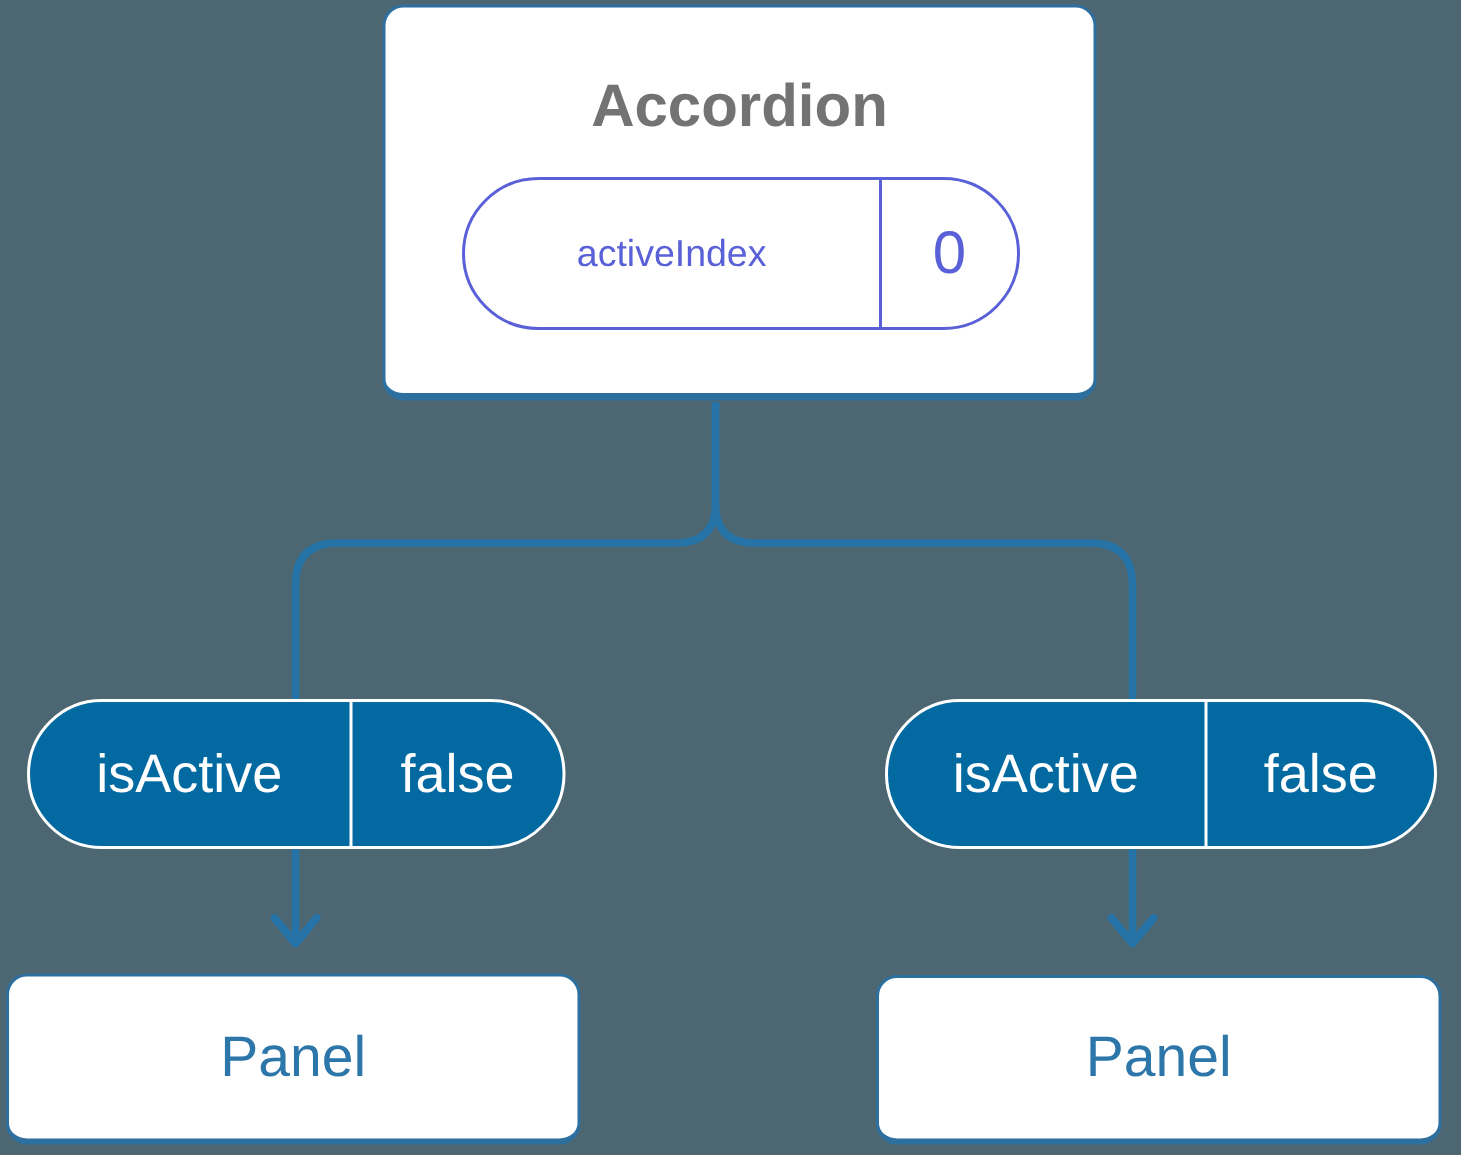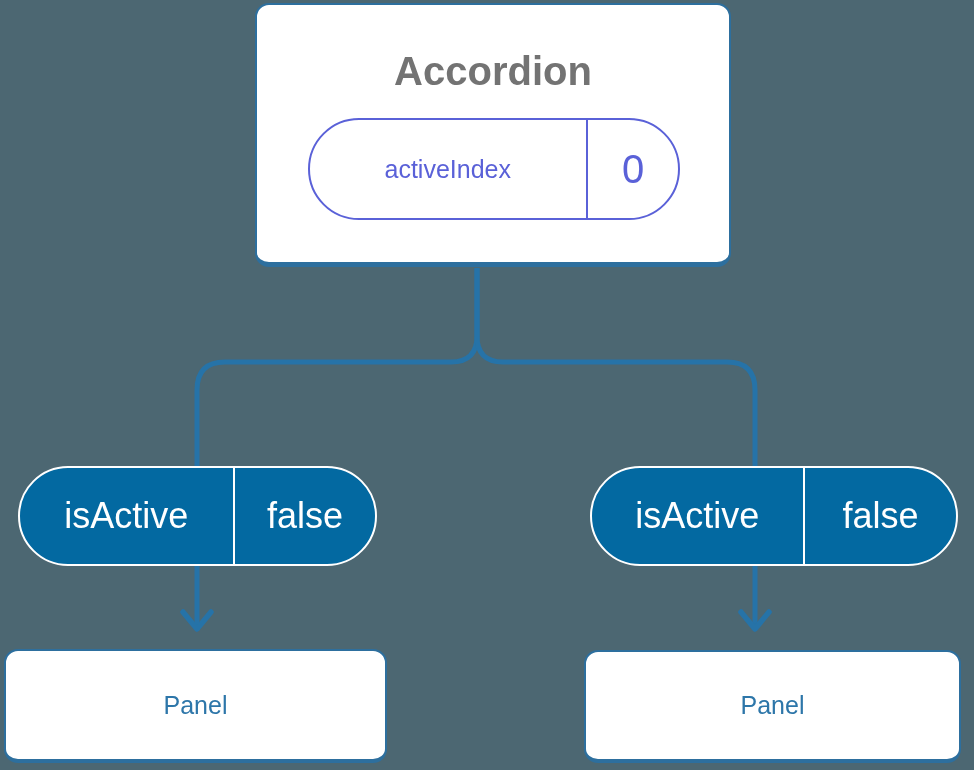--- a/index.html
+++ b/index.html
@@ -59,21 +59,21 @@
     font-size:36px;
   }
   .state-pill .cell.name{flex:1;}
   .state-pill.left .cell.value{width:140px;}
   .state-pill.right .cell.value{width:151px;}
   .state-pill .divider{width:2.5px;background:#ffffff;}
 
   .panel-node{
     display:flex;align-items:center;justify-content:center;
     border-bottom-width:4px;
-    font-size:25px;font-weight:500;color:#2d76a9;
+    font-size:38px;font-weight:500;color:#2d76a9;
   }
   .panel-node.left{left:4px;top:649px;width:383px;height:114px;}
   .panel-node.right{left:584px;top:650px;width:377px;height:113px;}
 </style>
 </head>
 <body>
 
 <div id="canvas">
 
   <svg class="edges" width="974" height="770" viewBox="0 0 974 770">

